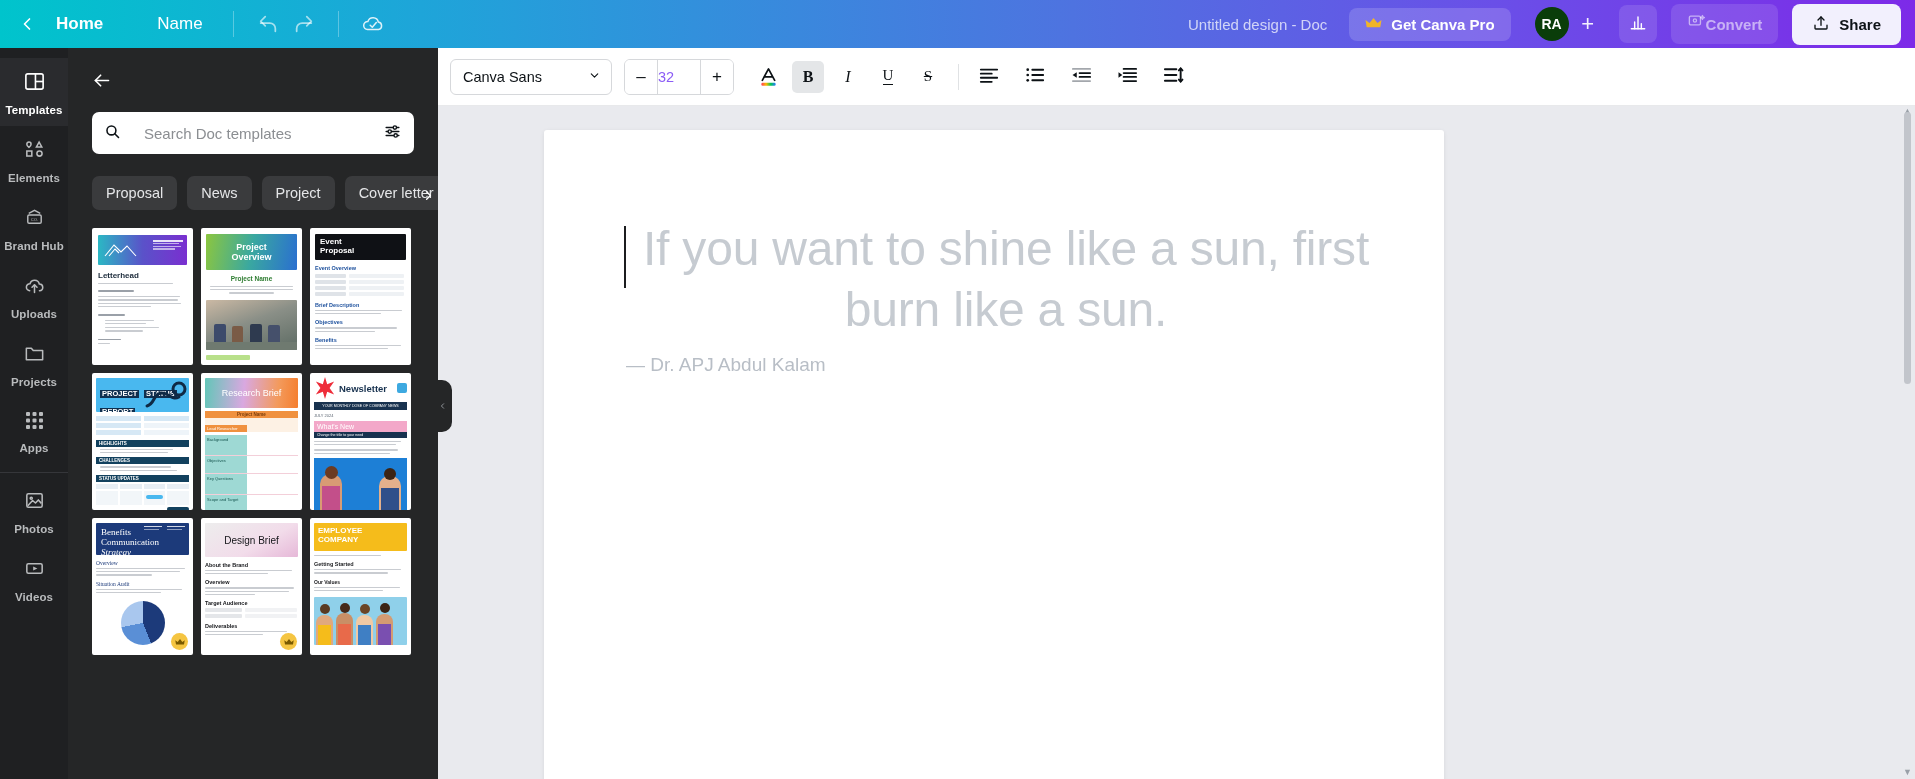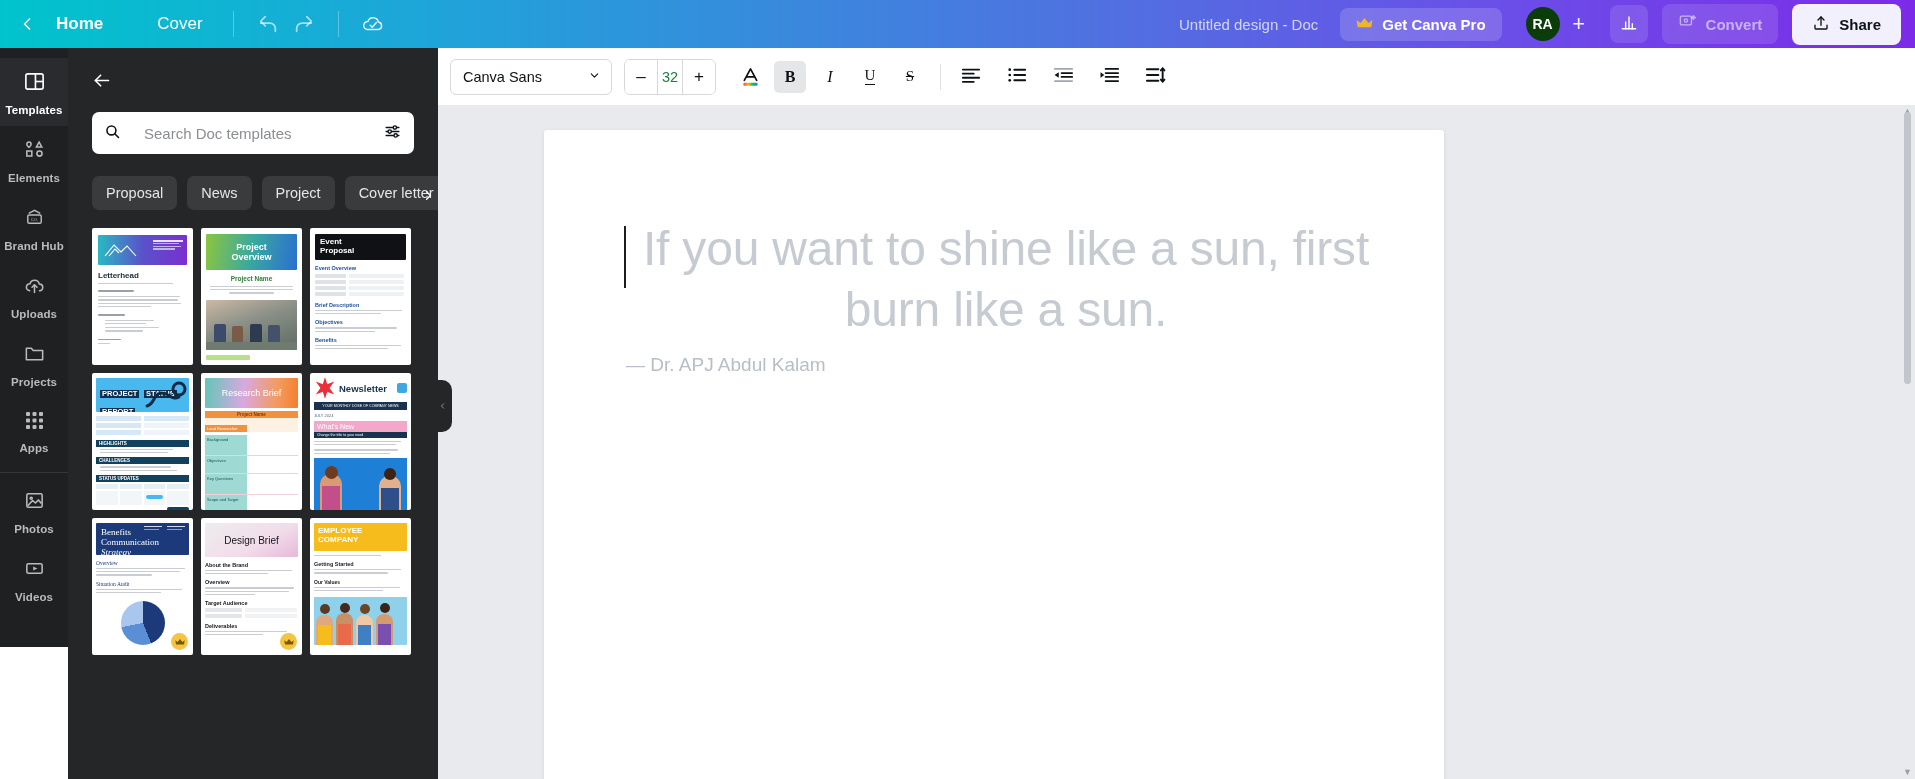--- a/index.html
+++ b/index.html
@@ -44,38 +44,38 @@
     font-size: 22px; font-weight: 300; color: rgba(255,255,255,.92);
     margin-left: 4px; cursor:pointer;
   }
   .tb-sqbtn {
     width: 38px; height: 38px; border-radius: 8px;
     background: rgba(255,255,255,.12);
     display:flex; align-items:center; justify-content:center;
     margin-left: 16px; cursor:pointer;
   }
   .tb-convert {
-    display:flex; align-items:center; gap:9px;
+    display:flex; align-items:center; 
     background: rgba(255,255,255,.12);
     padding: 9px 16px; border-radius: 8px;
     font-size: 15px; font-weight: 600; color: rgba(255,255,255,.55);
     margin-left: 14px; cursor:pointer; white-space: nowrap;
   }
   .tb-share {
     display:flex; align-items:center; gap:9px;
     background: #f2f0fd; color: #0d1216;
     padding: 10px 20px; border-radius: 8px;
     font-size: 15px; font-weight: 600;
     margin-left: 14px; margin-right: 14px; cursor:pointer; white-space: nowrap;
   }
 
   
   .rail {
     position: absolute; top: 48px; left: 0;
-    width: 68px; height: 599px;
+    width: 68px; height: 731px;
     background: #1f2022;
     display: flex; flex-direction: column; align-items: flex-start;
     padding-top: 10px;
   }
   .rail-item {
     width: 68px; padding: 12px 0 10px;
     display:flex; flex-direction: column; align-items:center; gap:7px;
     color: #b9bbbd; cursor:pointer;
   }
   .rail-item.active { background: #2a2b2e; color: #fff; }
@@ -161,21 +161,21 @@
   }
   .size-group {
     display: flex; align-items: center; margin-left: 12px;
     border: 1px solid #d6d8db; border-radius: 6px; height: 36px; overflow: hidden;
   }
   .size-btn {
     width: 32px; height: 34px; display:flex; align-items:center; justify-content:center;
     font-size: 17px; color: #0d1216; cursor:pointer; background:#fff;
   }
   .size-val {
-    width: 26px; text-align: center; font-size: 14.5px; color: #15803d;
+    width: 44px; text-align: left; font-size: 14.5px; color: #8b5cf6;
     border-left: 1px solid #d6d8db; border-right: 1px solid #d6d8db;
     line-height: 34px; height: 34px; cursor: text;
   }
   .tb2-icon {
     width: 32px; height: 32px; margin-left: 8px;
     display:flex; align-items:center; justify-content:center;
     cursor:pointer; border-radius: 5px; position: relative;
   }
   .tb2-icon.active { background: #e4e6e8; }
   .tb2-sep { width:1px; height:26px; background:#e0e2e4; margin-left: 14px; }
@@ -222,21 +222,21 @@
 <div class="topbar">
   <div class="tb-back">
     <svg width="20" height="20" viewBox="0 0 24 24" fill="none" stroke="#fff" stroke-width="2" stroke-linecap="round" stroke-linejoin="round">
         <polyline points="15 18 9 12 15 6"></polyline>
       </svg>
   </div>
   <div class="tb-home">
     <span>Home</span>
   </div>
   <div class="tb-file">
-    <span>Cover</span>
+    <span>Name</span>
   </div>
   <div class="tb-sep"></div>
   <div class="tb-icon">
     <svg width="22" height="22" viewBox="0 0 24 24" fill="none" stroke="rgba(255,255,255,.62)" stroke-width="1.9" stroke-linecap="round" stroke-linejoin="round">
         <polyline points="9 14 4 9 9 4"></polyline>
         <path d="M20 20v-3a6 6 0 0 0-6-6H4"></path>
       </svg>
   </div>
   <div class="tb-icon">
     <svg width="22" height="22" viewBox="0 0 24 24" fill="none" stroke="rgba(255,255,255,.62)" stroke-width="1.9" stroke-linecap="round" stroke-linejoin="round">

